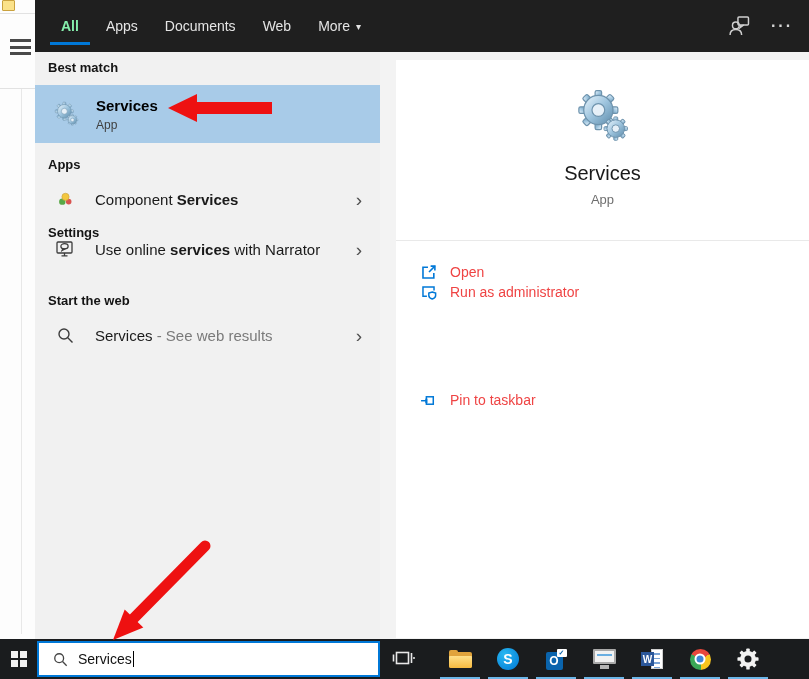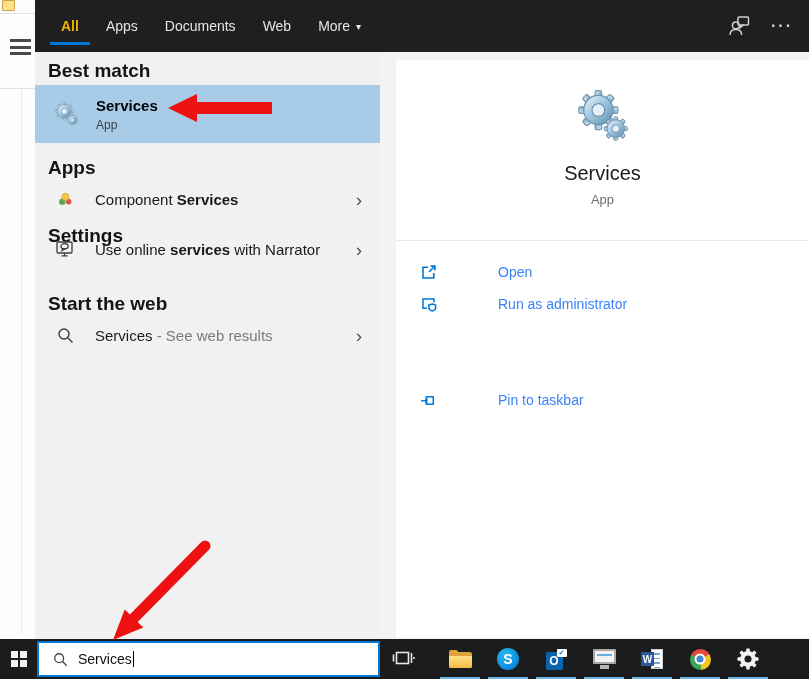--- a/index.html
+++ b/index.html
@@ -13,29 +13,29 @@
   .ls-line1 { position:absolute; left:0; top:13px; width:35px; height:1px; background:#e2e2e2; }
   .ls-line2 { position:absolute; left:0; top:88px; width:35px; height:1px; background:#e2e2e2; }
   .ls-vline { position:absolute; left:21px; top:89px; width:1px; height:545px; background:#e8e8e8; }
   .hamburger { position:absolute; left:10px; top:39px; width:21px; height:16px; cursor:pointer; }
   .hamburger i { display:block; width:21px; height:3px; background:#4a4a4a; margin-bottom:3.5px; }
 
   
   .topbar { position:absolute; left:35px; top:0; width:774px; height:52px; background:#1f1f1f; display:flex; align-items:center; }
   .tabs { display:flex; gap:27px; padding-left:26px; height:100%; align-items:center; }
   .tab { position:relative; color:#e4e4e4; font-size:14px; height:100%; display:flex; align-items:center; cursor:pointer; }
-  .tab.active { color:#eab308; font-weight:bold; }
+  .tab.active { color:#86efac; font-weight:bold; }
   .tab.active::after { content:""; position:absolute; bottom:7px; left:50%; transform:translateX(-50%); width:40px; height:3px; background:var(--accent); }
   .tab .caret { font-size:10px; margin-left:6px; color:#e4e4e4; }
   .topbar-right { margin-left:auto; display:flex; align-items:center; gap:20px; padding-right:16px; }
   .ellipsis { color:#d6d6d6; font-size:16px; font-weight:bold; letter-spacing:2px; cursor:pointer; }
 
   
   .results { position:absolute; left:35px; top:52px; width:345px; height:587px; background:#f1f1f1; }
-  .sec-header { position:absolute; left:13px; font-size:19px; font-weight:bold; color:#141414; }
+  .sec-header { position:absolute; left:13px; font-size:13px; font-weight:bold; color:#141414; }
   .row { position:absolute; left:0; width:345px; display:flex; align-items:center; cursor:pointer; }
   .row .icon16 { width:20px; margin-left:20px; margin-right:20px; flex:0 0 auto; display:flex; justify-content:center; }
   .row .label { font-size:15px; color:#1a1a1a; white-space:nowrap; }
   .row .label b { font-weight:bold; }
   .row .chev { position:absolute; right:18px; color:#4f4f4f; font-size:19px; line-height:1; }
   .gray { color:#7a7a7a; }
 
   .best-row { position:absolute; left:0; top:33px; width:345px; height:58px; background:var(--highlight); display:flex; align-items:center; cursor:pointer; }
   .best-row .gear-sm { margin-left:18px; margin-right:16px; flex:0 0 auto; }
   .best-title { font-size:15px; font-weight:600; color:#000; }
@@ -43,21 +43,21 @@
 
   
   .preview-region { position:absolute; left:380px; top:52px; width:429px; height:587px; background:#f3f3f3; }
   .preview-card { position:absolute; left:16px; top:8px; right:0; bottom:1px; background:#fff; }
   .pv-icon { display:block; margin:28px auto 0 auto; }
   .pv-title { text-align:center; font-size:20px; color:#1a1a1a; margin-top:16px; }
   .pv-sub { text-align:center; font-size:13px; color:#6e6e6e; margin-top:7px; }
   .pv-div { position:absolute; left:0; right:0; top:180px; height:1px; background:#e9e9e9; }
   .action { position:absolute; left:0; width:100%; height:24px; display:flex; align-items:center; padding-left:24px; cursor:pointer; }
   .action .aicon { width:17px; height:17px; margin-right:13px; flex:0 0 auto; }
-  .action .alabel { font-size:14px; color:#3b82f6;margin-left:48px; }
+  .action .alabel { font-size:14px; color:#ef4444; }
 
   
   .taskbar { position:absolute; left:0; top:639px; width:809px; height:40px; background:#1a1c1e; }
   .start-btn { position:absolute; left:0; top:0; width:37px; height:40px; display:flex; align-items:center; justify-content:center; cursor:pointer; }
   .win-logo { width:16px; height:16px; display:grid; grid-template-columns:7px 7px; grid-template-rows:7px 7px; gap:2px; }
   .win-logo i { background:#f2f2f2; }
   .searchbox { position:absolute; left:37px; top:2px; width:343px; height:36px; background:#fff; border:2px solid var(--accent); display:flex; align-items:center; cursor:text; }
   .searchbox .mag { margin-left:14px; margin-right:10px; flex:0 0 auto; }
   .search-text { font-size:14px; color:#111; }
   .caret-bar { width:1px; height:16px; background:#000; margin-left:1px; }
@@ -236,21 +236,21 @@
       <div class="pv-div"></div>
 
       <div class="action" style="top:200px">
         <svg class="aicon" viewBox="0 0 16 16" fill="none" stroke="#0078d7" stroke-width="1.5">
           <path d="M7.5 3 H2.8 V13.2 H13 V8.5"></path>
             <path d="M8.5 7.5 L14 2"></path>
             <path d="M10 2 H14 V6"></path>
         </svg>
         <span class="alabel">Open</span>
       </div>
-      <div class="action" style="top:232px">
+      <div class="action" style="top:220px">
         <svg class="aicon" viewBox="0 0 16 16" fill="none" stroke="#0078d7" stroke-width="1.4">
           <path d="M13.2 6 V2.8 H2.8 V11.5 H6.5"></path>
           <path d="M11.5 7.5 l3.2 1.1 v2.3 c0 1.7 -1.5 2.8 -3.2 3.3 c-1.7 -0.5 -3.2 -1.6 -3.2 -3.3 V8.6 z"></path>
         </svg>
         <span class="alabel">Run as administrator</span>
       </div>
       <div class="action" style="top:328px">
         <svg class="aicon" viewBox="0 0 16 16" fill="none" stroke="#0078d7" stroke-width="1.4">
           <path d="M1 8.2 H6"></path>
             <rect x="6" y="4.5" width="6.5" height="7"></rect>

